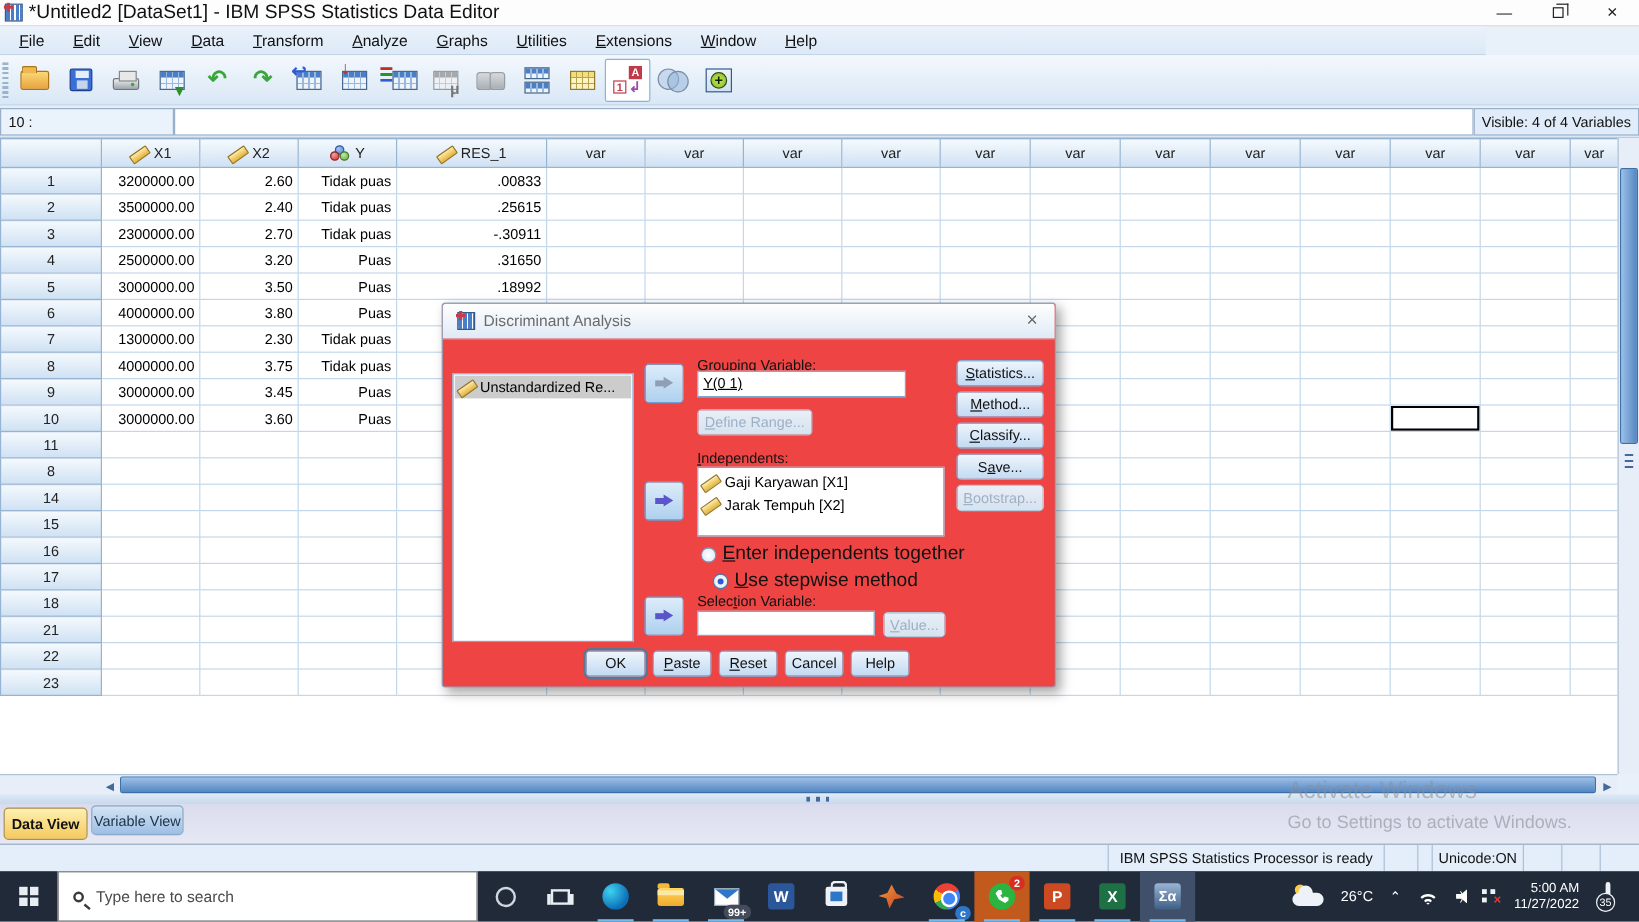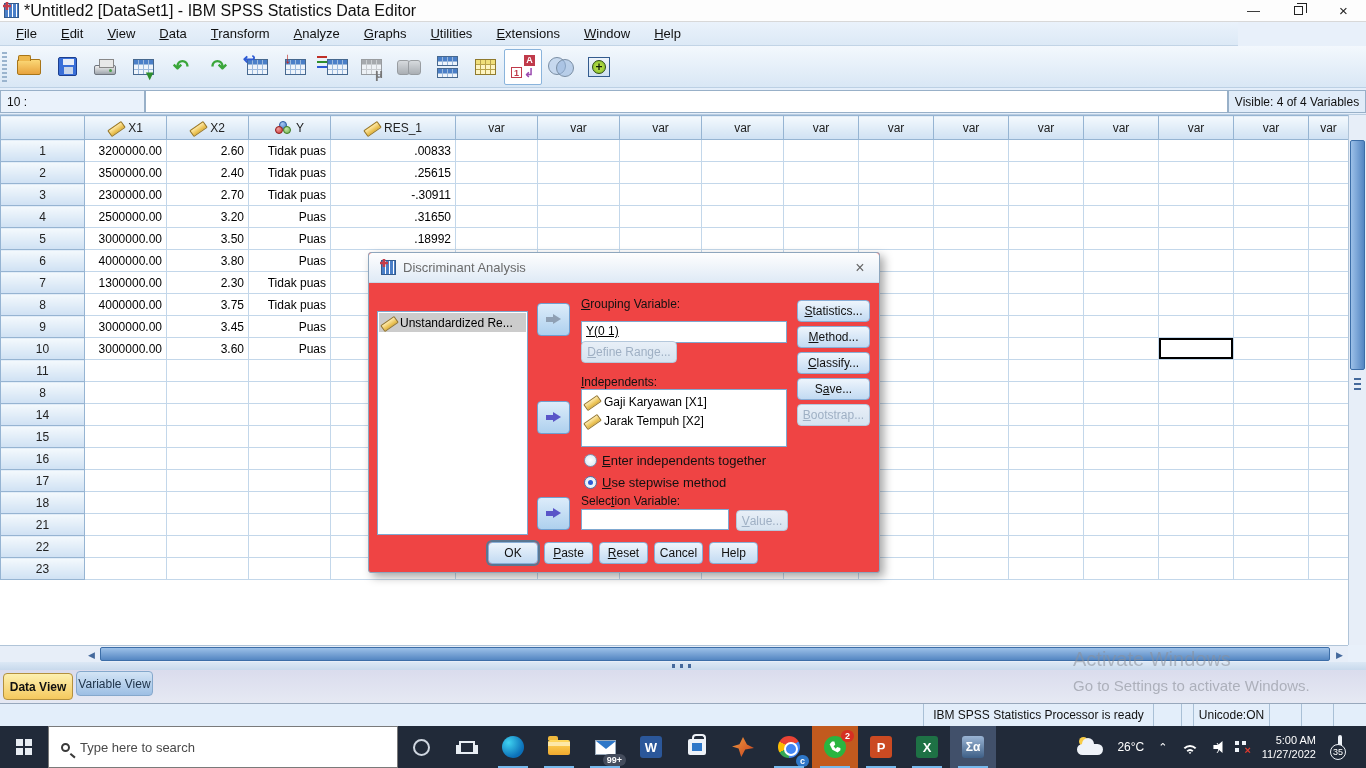--- a/index.html
+++ b/index.html
@@ -174,21 +174,21 @@
   .arrbtn { position:absolute; width:33px; height:33px; border:1px solid #6f9fd0; border-radius:4px; background:linear-gradient(#dcecfa,#aed0ee); display:flex; align-items:center; justify-content:center;}
   .arr { position:relative; width:15px; height:11px; }
   .arr::before { content:""; position:absolute; left:0; top:3px; width:8px; height:5px; background:var(--ac); }
   .arr::after { content:""; position:absolute; right:0; top:0; border-left:8px solid var(--ac); border-top:5.5px solid transparent; border-bottom:5.5px solid transparent; }
   .fld { position:absolute; background:#fff; border:1px solid #7fa8d0; font-size:12px; padding:2px 4px; }
   .ilist { position:absolute; left:212px; top:136px; width:206px; height:58px; background:#fff; border:1px solid #7fa8d0; padding:2px;}
   .iitem { display:flex; align-items:center; gap:4px; font-size:12px; height:19px; }
   .btn { background:linear-gradient(#eef5fc,#c2daf2); border:1px solid #88aed6; border-radius:4px; font-size:12px; color:#111; display:flex; align-items:center; justify-content:center; position:absolute;}
   .btn.disabled { background:linear-gradient(#e8eff7,#d6e3f0); border-color:#b4c8dc; color:#9fb0c4; }
   .btn.focusring { box-shadow:0 0 0 2px #5a7691; }
-  .radio-row { position:absolute; display:flex; align-items:center; gap:5px; font-size:13px; color:#111;}
+  .radio-row { position:absolute; display:flex; align-items:center; gap:5px; font-size:16px; color:#111;}
   .radio { width:13px; height:13px; border-radius:50%; border:1px solid #7a97b8; background:radial-gradient(#fff,#d8e6f2); position:relative; flex:none;}
   .radio.sel::after { content:""; position:absolute; left:3px; top:3px; width:5px; height:5px; border-radius:50%; background:#2f5bd4; }
   .radio.sel { border-color:#4a78b0; }
 
   
   .wmark1 { position:absolute; left:1073px; top:648px; font-size:20px; color:#8b8f98; opacity:.55; z-index:30;}
   .wmark2 { position:absolute; left:1073px; top:677px; font-size:15px; color:#8b8f98; opacity:.6; z-index:30;}
 </style>
 </head>
 <body>
@@ -780,21 +780,21 @@
       <div class="srcitem sel">
         <span class="scale-icon"></span>
         <span>Unstandardized Re...</span>
       </div>
     </div>
 
   <div class="arrbtn" style="left:168px;top:50px;">
       <span class="arr" style="--ac:#8fa0b4;"></span>
     </div>
   <div class="dlg-label" style="left:212px;top:44px;"><u>G</u>rouping Variable:</div>
-  <div class="fld" style="left:212px;top:68px;width:206px;height:22px;text-decoration:underline;">Y(0 1)</div>
+  <div class="fld" style="left:212px;top:56px;width:174px;height:22px;text-decoration:underline;">Y(0 1)</div>
   <div class="btn disabled" style="left:212px;top:88px;width:96px;height:22px;"><u>D</u>efine Range...</div>
 
   <div class="dlg-label" style="left:212px;top:122px;"><u>I</u>ndependents:</div>
   <div class="arrbtn" style="left:168px;top:148px;">
       <span class="arr" style="--ac:#5a55c8;"></span>
     </div>
   <div class="ilist" id="ilist">
       <div class="iitem">
         <span class="scale-icon"></span>
         <span>Gaji Karyawan [X1]</span>
@@ -802,21 +802,21 @@
       <div class="iitem">
         <span class="scale-icon"></span>
         <span>Jarak Tempuh [X2]</span>
       </div>
     </div>
 
   <div class="radio-row" style="left:215px;top:200px;">
     <span class="radio"></span>
     <span><u>E</u>nter independents together</span>
   </div>
-  <div class="radio-row" style="left:215px;top:222px;">
+  <div class="radio-row" style="left:225px;top:222px;">
     <span class="radio sel"></span>
     <span><u>U</u>se stepwise method</span>
   </div>
 
   <div class="dlg-label" style="left:212px;top:241px;">Selec<u>t</u>ion Variable:</div>
   <div class="arrbtn" style="left:168px;top:244px;">
       <span class="arr" style="--ac:#5a55c8;"></span>
     </div>
   <div class="fld" style="left:212px;top:256px;width:148px;height:21px;"></div>
   <div class="btn disabled" style="left:367px;top:257px;width:52px;height:21px;"><u>V</u>alue...</div>

